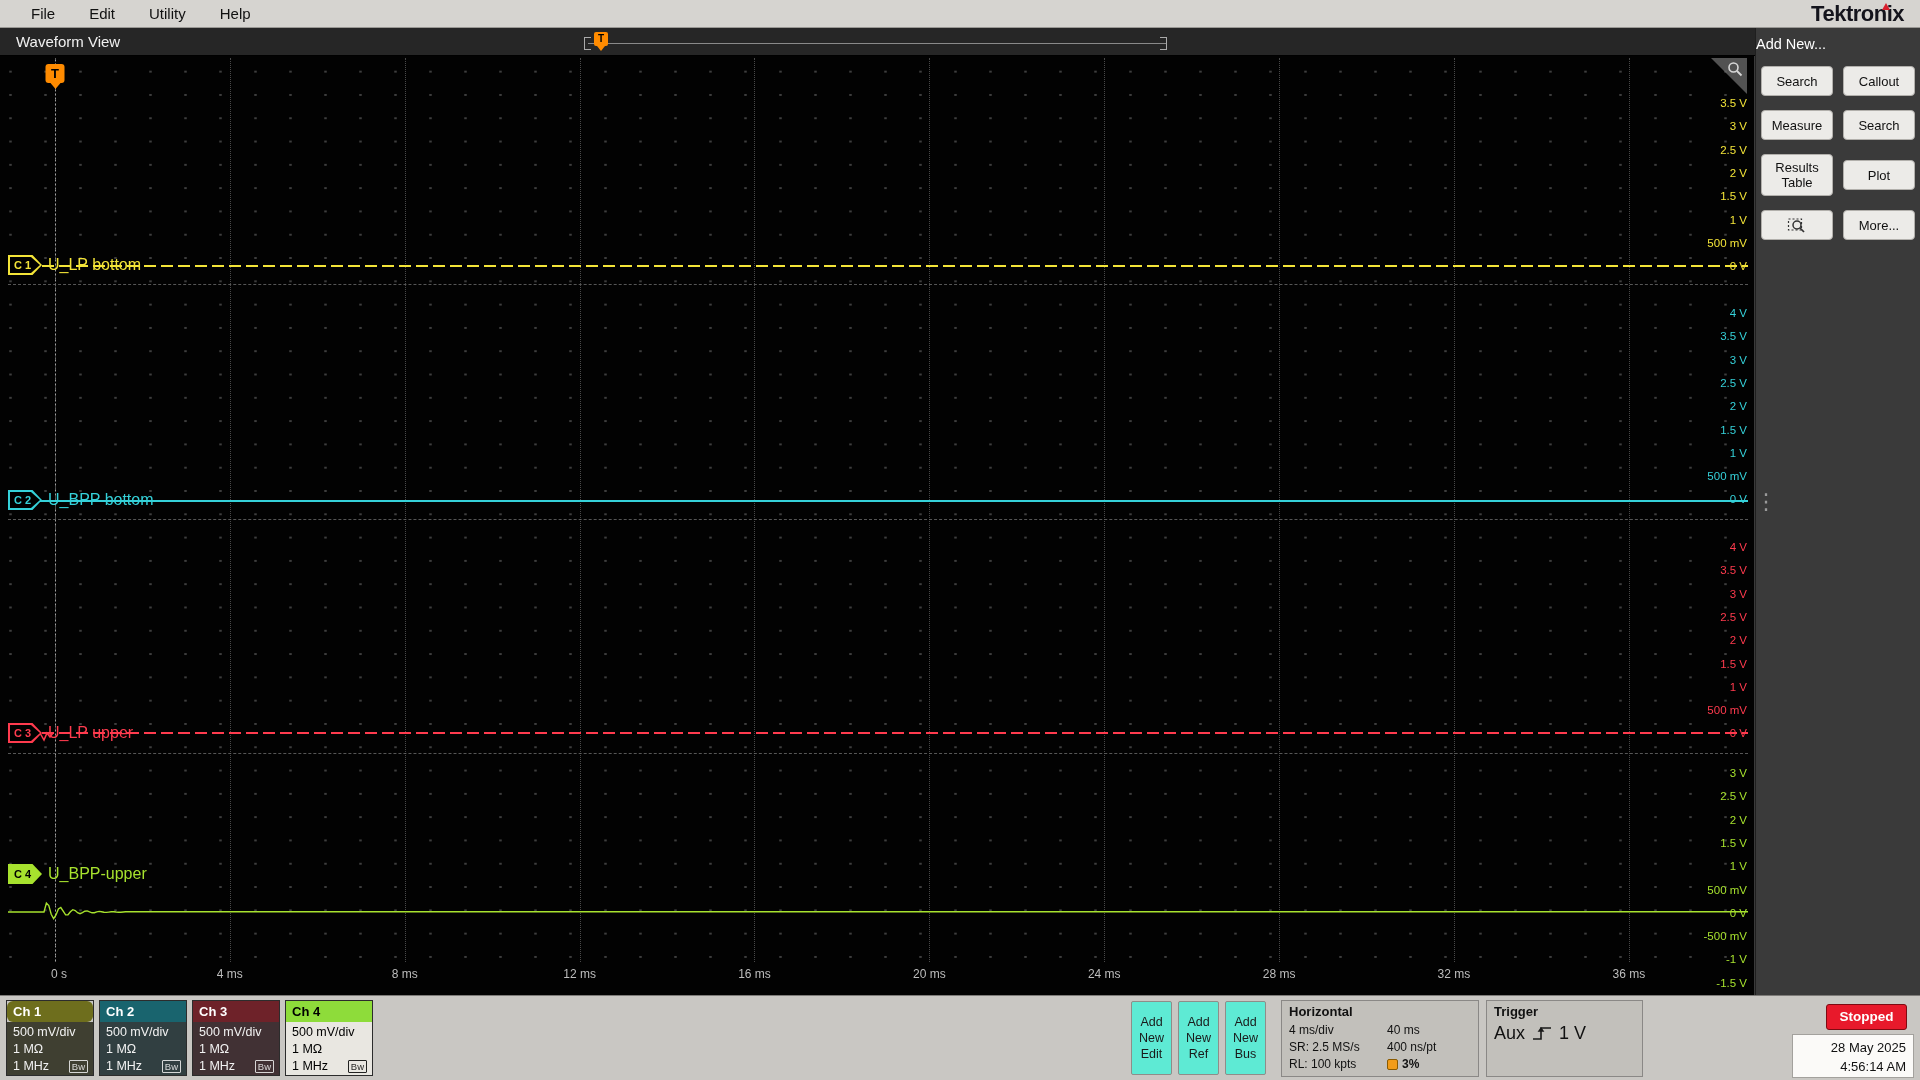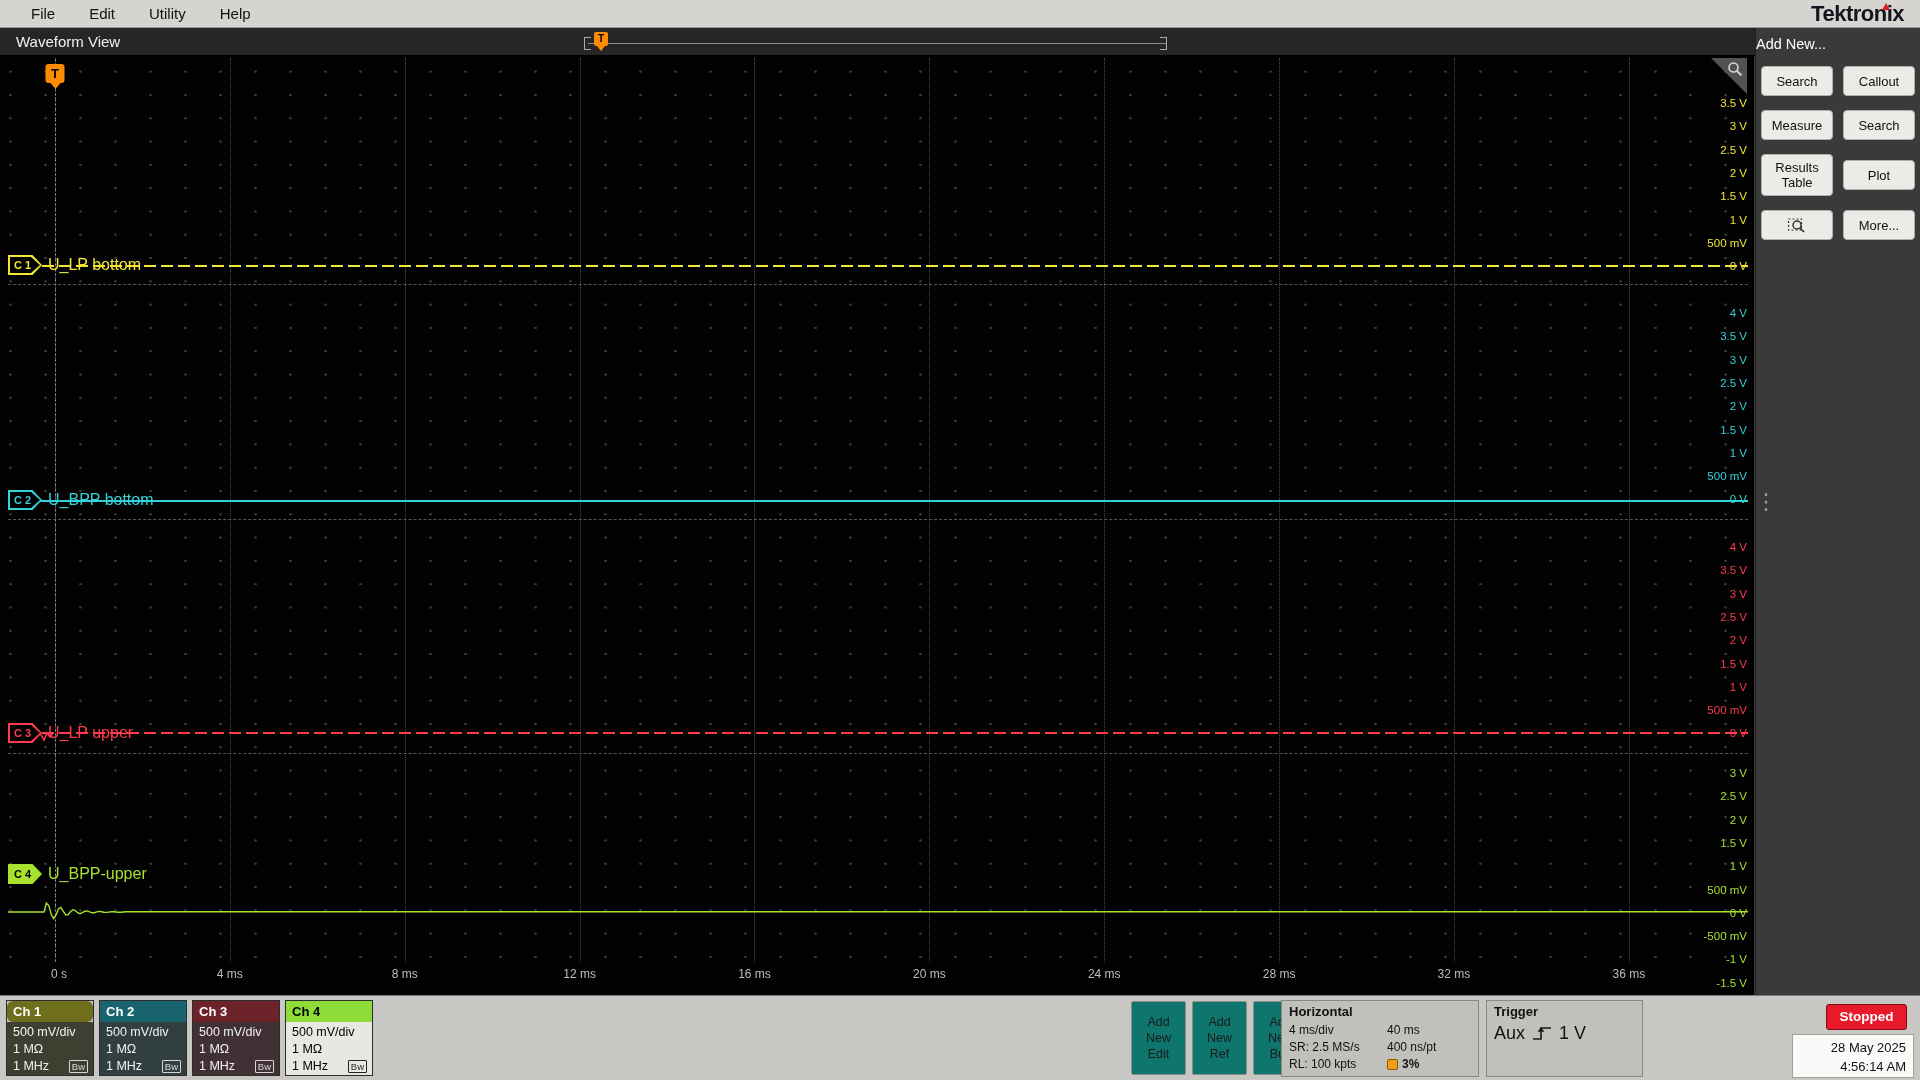--- a/index.html
+++ b/index.html
@@ -83,21 +83,21 @@
   .ch-tile.ch1 .ct-body { background:#3f3f31; color:#f2f2f2; }
   .ch-tile.ch2 .ct-head { background:#19646e; color:#fff; }
   .ch-tile.ch2 .ct-body { background:#313f41; color:#f2f2f2; }
   .ch-tile.ch3 .ct-head { background:#6e2229; color:#fff; }
   .ch-tile.ch3 .ct-body { background:#413134; color:#f2f2f2; }
   .ch-tile.ch4 .ct-head { background:#8edc3a; color:#000; }
   .ch-tile.ch4 .ct-body { background:#e9e7e1; color:#000; }
   .ct-last { display:flex; justify-content:space-between; align-items:center; }
   .bw { font-size:9.5px; border:1px solid currentColor; border-radius:1px; padding:0 2px; line-height:11px; opacity:.85; }
   .addnew-tiles { position:absolute; left:1131px; top:5px; display:flex; gap:6px; }
-  .an-tile { width:55px; height:74px; background:#0f766e; border:1px solid #8f8d89; border-radius:2px;
+  .an-tile { width:41px; height:74px; background:#5eead4; border:1px solid #8f8d89; border-radius:2px;
     font-size:12.5px; color:#1a1a1a; display:flex; flex-direction:column; justify-content:center;
     align-items:center; line-height:16px; cursor:default; }
   .panel { position:absolute; top:4px; height:77px; background:#c2c0bb; border:1px solid #8a8886; padding:3px 7px; }
   .p-title { font-size:13px; font-weight:bold; color:#111; margin-bottom:3px; }
   .h-panel { left:1281px; width:198px; }
   .h-grid { display:grid; grid-template-columns:98px 1fr; font-size:12px; color:#111; line-height:17px; }
   .pct { display:flex; align-items:center; gap:4px; }
   .pct-icon { display:inline-block; width:11px; height:11px; background:#f29c18; border:1px solid #8a5a00; border-radius:2px; }
   .t-panel { left:1486px; width:157px; }
   .t-row { display:flex; align-items:center; gap:6px; font-size:18px; color:#111; margin-top:4px; }

